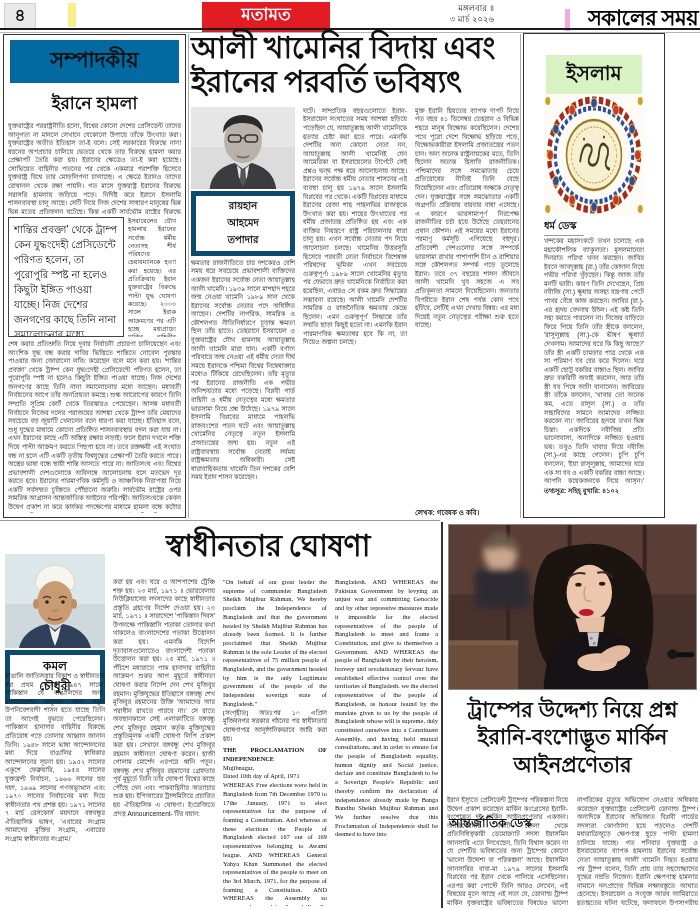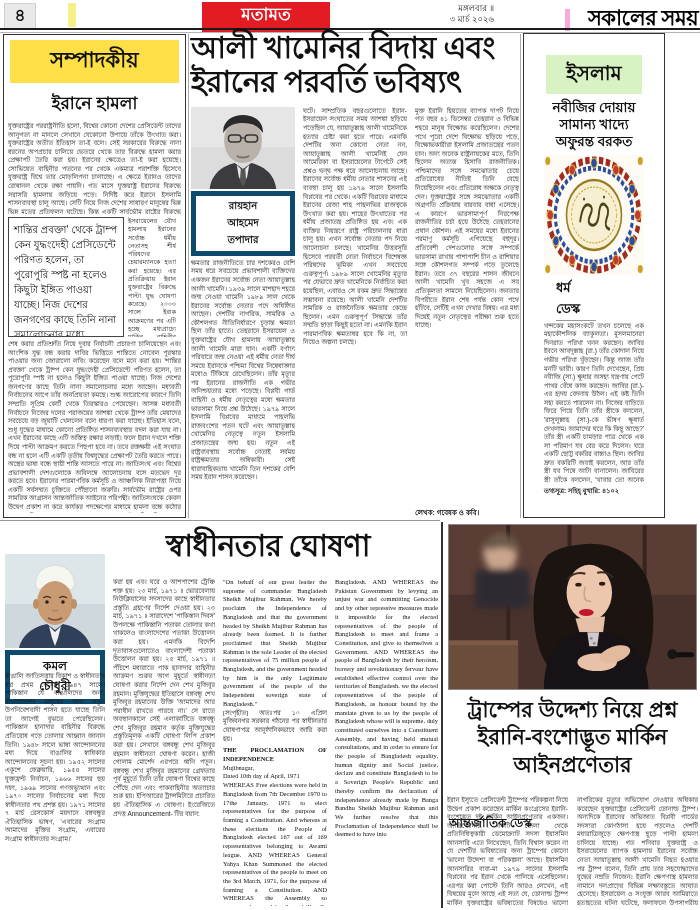--- a/index.html
+++ b/index.html
@@ -16,41 +16,41 @@
   .ybar{top:3px;left:68px;width:8px;height:24px;background:#f7ef8a;}
   .secbox{top:2px;left:202px;width:128px;height:30px;background:#e31b23;color:#fff;
           font-size:17px;font-weight:bold;text-align:center;line-height:26px;}
   .dateblk{top:3px;left:398px;width:96px;text-align:right;font-size:8.5px;line-height:1.35;color:#222;}
   .masthead{top:2px;right:2px;display:flex;align-items:center;gap:18px;}
   .pbar{width:5px;height:22px;background:#f9a8dc;}
   .mh-text{font-size:21px;font-weight:800;letter-spacing:-0.5px;color:#000;}
   
   .edt{top:34px;left:3px;width:183px;height:484px;border:1.5px solid #333;padding:4px;box-sizing:border-box;
        display:flex;flex-direction:column;}
-  .edt-label{background:#fde047;text-align:center;font-size:21px;font-weight:bold;padding:4px 0;margin:1px 2px;}
+  .edt-label{background:#0369a1;text-align:center;font-size:21px;font-weight:bold;padding:4px 0;margin:1px 2px;}
   .edt-head{text-align:center;font-size:17px;font-weight:bold;margin:6px 0 4px;}
   .edt-top{height:92px;flex:none;}
   .qrow{display:flex;gap:4px;margin:3px 0;flex:none;}
   .qbox{border:1.5px solid #444;padding:4px 5px;width:116px;height:120px;box-sizing:border-box;
         font-size:10px;line-height:1.5;overflow:hidden;}
   .qside{width:48px;height:120px;font-size:6.2px;line-height:1.34;text-align:justify;overflow:hidden;}
   .edt-bot{flex:1;overflow:hidden;}
   .vdiv1{top:34px;left:188px;width:1px;height:484px;background:#aaa;}
   .vdiv2{top:34px;left:520px;width:1px;height:484px;background:#aaa;}
   .main{top:31px;left:191px;width:328px;height:488px;display:flex;flex-direction:column;}
   .main-h{font-size:30px;font-weight:bold;line-height:1.13;letter-spacing:-0.5px;}
   .main-cols{display:flex;gap:8px;margin-top:8px;flex:1;overflow:hidden;}
   .mcol{flex:1;display:flex;flex-direction:column;overflow:hidden;}
   .photo-cap{border:5px solid #0c4a6e;font-size:10px;font-weight:bold;text-align:center;padding:2px 16px;margin:2px 0 3px;}
   .endnote{font-size:7px;font-weight:bold;margin-top:2px;}
   .islam{top:33px;left:523px;width:142px;height:485px;border:1.5px solid #333;padding:20px;box-sizing:border-box;
          display:flex;flex-direction:column;}
   .islam-label{background:#d9f2c4;text-align:center;font-size:20px;font-weight:bold;padding:3px 0;margin:1px 2px;}
   .islam-head{text-align:center;font-size:13.5px;font-weight:bold;line-height:1.25;margin:5px 4px 4px;}
-  .islam-by{font-size:13px;font-weight:bold;margin:3px 12px 1px;border-bottom:0.5px solid #999;width:40px;}
+  .islam-by{font-size:10px;font-weight:bold;margin:3px 0 1px;border-bottom:0.5px solid #999;width:40px;}
   .midrule{top:520px;left:0px;width:440px;height:1px;background:#999;}
   .ind{top:522px;left:3px;width:437px;height:386px;}
   .ind-h{left:102px;top:0px;width:326px;text-align:center;font-size:30px;font-weight:bold;letter-spacing:-0.5px;font-family:Liberation Serif, serif;}
   .ind-photo{left:2px;top:32px;width:100px;}
   .ind-col1{left:2px;top:150px;width:100px;height:234px;}
   .ind-col2{left:110px;top:56px;width:102px;height:328px;}
   .ind-col3{left:220px;top:56px;width:104px;height:328px;font-size:6.4px;line-height:1.36;text-align:justify;overflow:hidden;}
   .ind-col4{left:332px;top:56px;width:103px;height:328px;font-size:6.4px;line-height:1.36;text-align:justify;overflow:hidden;}
   .proc-head{font-weight:bold;margin-top:3px;}
   .vdiv3{top:522px;left:441px;width:1.5px;height:386px;background:#333;}
@@ -119,21 +119,20 @@
     </div>
     <div class="mcol">
       <div class="bt" style="flex:1">মুক্ত ইরানি হিয়তের ব্যাপক দাপট নিয়ে গত বছর ৪১ ডিসেম্বর তেহরান ও বিভিন্ন শহরে মানুষ বিক্ষোভ করেছিলেন। দেশের পথে পুরো দেশে বিক্ষোভ ছড়িয়ে পড়ে, বিক্ষোভকারীরা ইসলামি প্রজাতন্ত্রের পতন চান। অন্য অনেক রাষ্ট্রনায়কের মতে, তিনি ছিলেন অত্যন্ত হিসাবি রাজনীতিক। পশ্চিমাদের সঙ্গে সমঝোতার চেয়ে প্রতিরোধের নীতিই তিনি বেছে নিয়েছিলেন এবং প্রতিরোধ অক্ষকে নেতৃত্ব দেন। যুক্তরাষ্ট্রের সঙ্গে সমঝোতার একটি অগ্রগতি প্রক্রিয়ায় বারবার বাধা এসেছে। এ কারণে ভারসাম্যপূর্ণ নিরপেক্ষ রাজনীতির চর্চা হয়ে উঠেছে তেহরানের প্রধান কৌশল। এই সময়ের মধ্যে ইরানের পরমাণু কর্মসূচি এগিয়েছে বহুদূর। প্রতিবেশী দেশগুলোর সঙ্গে সম্পর্কে ভারসাম্য রাখার পাশাপাশি চীন ও রাশিয়ার সঙ্গে কৌশলগত সম্পর্ক গড়ে তুলেছে ইরান। তবে ৩৭ বছরের শাসন জীবনে আলী খামেনি খুব সহজে এ সব প্রতিকূলতা সামলে নিয়েছিলেন। জনতার বিপরীতে ইরান শেষ পর্যন্ত কোন পথে হাঁটবে, সেটিই এখন দেখার বিষয়। এর মধ্য দিয়েই নতুন নেতৃত্বের পরীক্ষা শুরু হতে যাচ্ছে।</div>
       <div class="endnote">লেখক: গবেষক ও কবি।</div>
     </div>
   </div>
 </div>
 
 <div class="abs islam">
   <div class="islam-label">ইসলাম</div>
-  <div class="islam-head">নবীজির দোয়ায় সামান্য খাদ্যে অফুরন্ত বরকত</div>
   <svg width="100%" height="120" viewBox="0 0 160 120" preserveAspectRatio="none" style="flex:none">
     <rect width="160" height="120" fill="#fdfbf4"></rect>
     <circle cx="6" cy="6" r="4" fill="#c9a227"></circle>
       <circle cx="154" cy="6" r="4" fill="#c9a227"></circle>
     <circle cx="6" cy="114" r="4" fill="#c9a227"></circle>
       <circle cx="154" cy="114" r="4" fill="#c9a227"></circle>
     <ellipse cx="80" cy="60" rx="72" ry="55" fill="none" stroke="#a32c20" stroke-width="7" stroke-dasharray="7,4"></ellipse>
     <ellipse cx="80" cy="60" rx="62" ry="47" fill="none" stroke="#2b4ea0" stroke-width="5" stroke-dasharray="5,3"></ellipse>
     <circle cx="150" cy="60" r="5" fill="#c23b2e" stroke="#e8c04a" stroke-width="1.2"></circle>
     <circle cx="141" cy="86" r="5" fill="#2b4ea0" stroke="#e8c04a" stroke-width="1.2"></circle>

